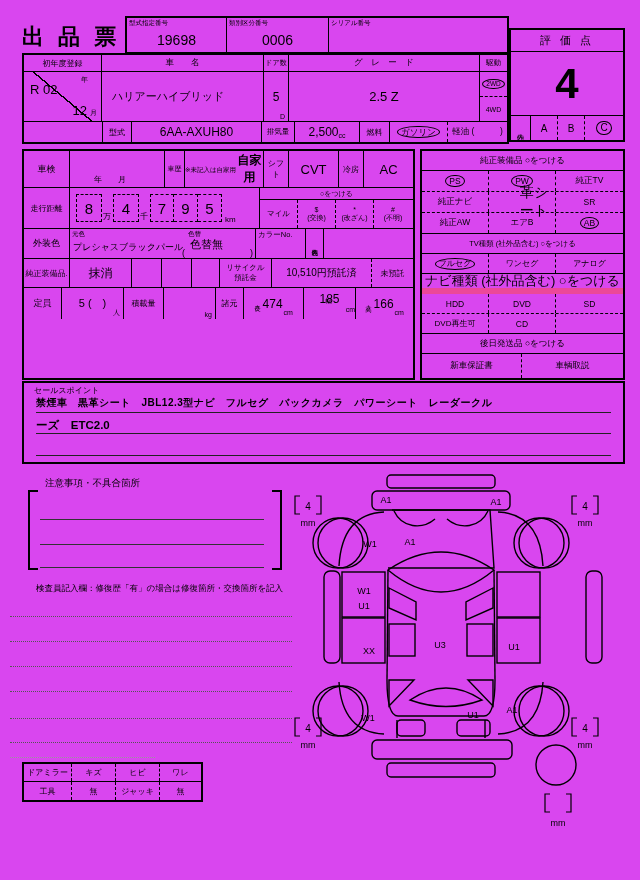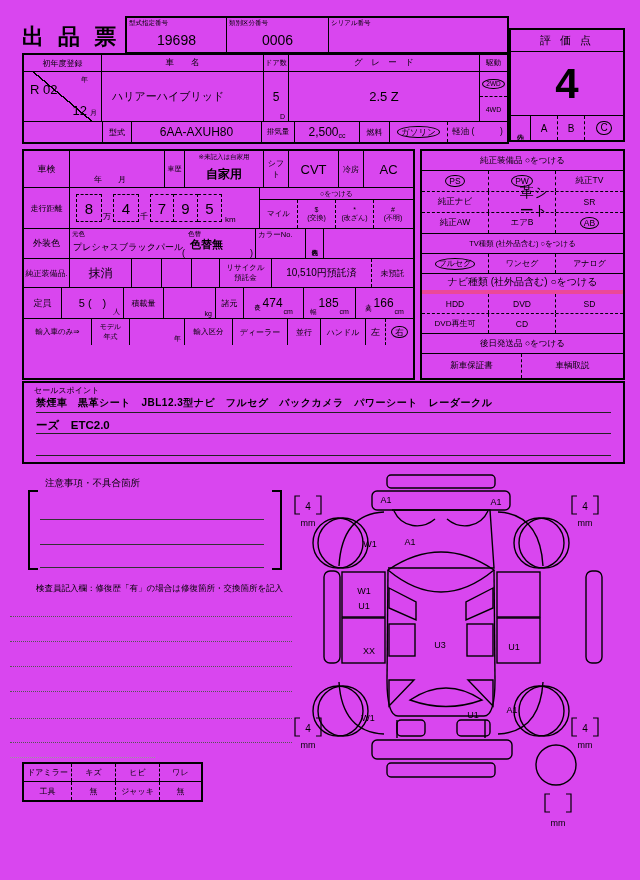--- a/index.html
+++ b/index.html
@@ -115,21 +115,21 @@
   </div>
 
   <div class="abs bx" style="left:22px;top:149px;width:393px;height:231px;">
 
     <div class="row" style="height:37px;">
       <div class="c" style="width:46px;font-size:9px;">車検</div>
       <div class="c" style="width:95px;">
         <span class="abs" style="bottom:2px;left:24px;font-size:8px;">年　　月</span>
       </div>
       <div class="c" style="width:20px;font-size:7px;">車歴</div>
-      <div class="c" style="width:79px;flex-direction:column;">
+      <div class="c" style="width:79px;">
         <span style="font-size:6.5px;margin-top:2px;">※未記入は自家用</span>
         <span style="font-size:12px;font-weight:bold;flex:1;display:flex;align-items:center;">自家用</span>
       </div>
       <div class="c" style="width:25px;font-size:8px;">シフト</div>
       <div class="c" style="width:50px;font-size:13px;">CVT</div>
       <div class="c" style="width:25px;font-size:8px;">冷房</div>
       <div class="c" style="width:49px;font-size:13px;">AC</div>
     </div>
 
     <div class="row" style="height:41px;">
@@ -164,21 +164,21 @@
       </div>
     </div>
 
     <div class="row" style="height:30px;">
       <div class="c" style="width:46px;font-size:9px;">外装色</div>
       <div class="c" style="width:186px;justify-content:flex-start;">
         <span class="toplbl">元色</span>
         <span style="font-size:9px;margin:8px 0 0 3px;">プレシャスブラックパール</span>
         <span class="abs" style="top:1px;left:118px;font-size:6.5px;">色替</span>
         <span class="abs" style="bottom:0;left:112px;font-size:9px;">(</span>
-        <span class="abs" style="top:8px;left:120px;font-size:11px;font-weight:bold;">色替無</span>
+        <span class="abs" style="top:8px;left:120px;font-size:11px;font-weight:normal;">色替無</span>
         <span class="abs" style="bottom:0;right:2px;font-size:9px;">)</span>
       </div>
       <div class="c" style="width:50px;">
         <span class="toplbl" style="font-size:7.5px;">カラーNo.</span>
       </div>
       <div class="c" style="width:18px;">
         <span class="vert" style="font-size:6.5px;">内装色</span>
       </div>
       <div class="c" style="width:89px;"></div>
     </div>
@@ -207,50 +207,32 @@
       <div class="c" style="width:40px;font-size:8px;">積載量</div>
       <div class="c" style="width:52px;">
         <span class="botright">kg</span>
       </div>
       <div class="c" style="width:28px;font-size:8px;">諸元</div>
       <div class="c" style="width:60px;">
         <span class="vert" style="font-size:6.5px;margin-right:2px;">長さ</span>
         <span style="font-size:12px;">474</span>
         <span style="font-size:7px;align-self:flex-end;margin:0 0 3px 1px;">cm</span>
       </div>
-      <div class="c" style="width:52px;">
+      <div class="c" style="width:52px;flex-direction:column;">
         <span class="vert" style="font-size:6.5px;margin-right:2px;">幅</span>
         <span style="font-size:12px;">185</span>
         <span style="font-size:7px;align-self:flex-end;margin:0 0 3px 1px;">cm</span>
       </div>
       <div class="c" style="width:57px;">
         <span class="vert" style="font-size:6.5px;margin-right:2px;">高さ</span>
         <span style="font-size:12px;">166</span>
         <span style="font-size:7px;align-self:flex-end;margin:0 0 3px 1px;">cm</span>
       </div>
     </div>
 
-    <div class="row" style="height:26px;">
-      <div class="c" style="width:68px;font-size:7.5px;">輸入車のみ⇒</div>
-      <div class="c" style="width:38px;flex-direction:column;font-size:7px;">
-        <span>モデル</span>
-          <span>年式</span>
-      </div>
-      <div class="c" style="width:55px;">
-        <span class="botright">年</span>
-      </div>
-      <div class="c" style="width:48px;font-size:7.5px;">輸入区分</div>
-      <div class="c" style="width:55px;font-size:8px;">ディーラー</div>
-      <div class="c" style="width:33px;font-size:8px;">並行</div>
-      <div class="c" style="width:45px;font-size:8px;">ハンドル</div>
-      <div class="c cd" style="width:20px;font-size:9px;">左</div>
-      <div class="c" style="width:27px;">
-        <span style="font-size:8.5px;" class="circled">右</span>
-      </div>
-    </div>
   </div>
 
   <div class="abs bx" style="left:420px;top:149px;width:205px;height:231px;">
     <div style="height:20px;border-bottom:1px solid #000;display:flex;align-items:center;justify-content:center;font-size:8.5px;">純正装備品 ○をつける</div>
     <div style="display:flex;border-bottom:1px dashed #000;height:21px;">
       <div class="c cd" style="width:67px;">
           <span style="font-size:8.5px;" class="circled">PS</span>
         </div>
       <div class="c cd" style="width:67px;">
           <span style="font-size:8.5px;" class="circled">PW</span>
@@ -286,21 +268,21 @@
       <div class="c cd" style="width:67px;">
           <span style="font-size:8px;" class="circled">フルセグ</span>
         </div>
       <div class="c cd" style="width:67px;">
           <span style="font-size:8px;">ワンセグ</span>
         </div>
       <div class="c" style="width:67px;">
           <span style="font-size:8px;">アナログ</span>
         </div>
     </div>
-    <div style="height:20px;border-bottom:4px solid #ec4899;display:flex;align-items:center;justify-content:center;font-size:10px;">ナビ種類 (社外品含む) ○をつける</div>
+    <div style="height:20px;border-bottom:6px solid #ec4899;display:flex;align-items:center;justify-content:center;font-size:13px;">ナビ種類 (社外品含む) ○をつける</div>
     <div style="display:flex;border-bottom:1px dashed #000;height:20px;">
       <div class="c cd" style="width:67px;">
           <span style="font-size:8.5px;">HDD</span>
         </div>
       <div class="c cd" style="width:67px;">
           <span style="font-size:8.5px;">DVD</span>
         </div>
       <div class="c" style="width:67px;">
           <span style="font-size:8.5px;">SD</span>
         </div>

